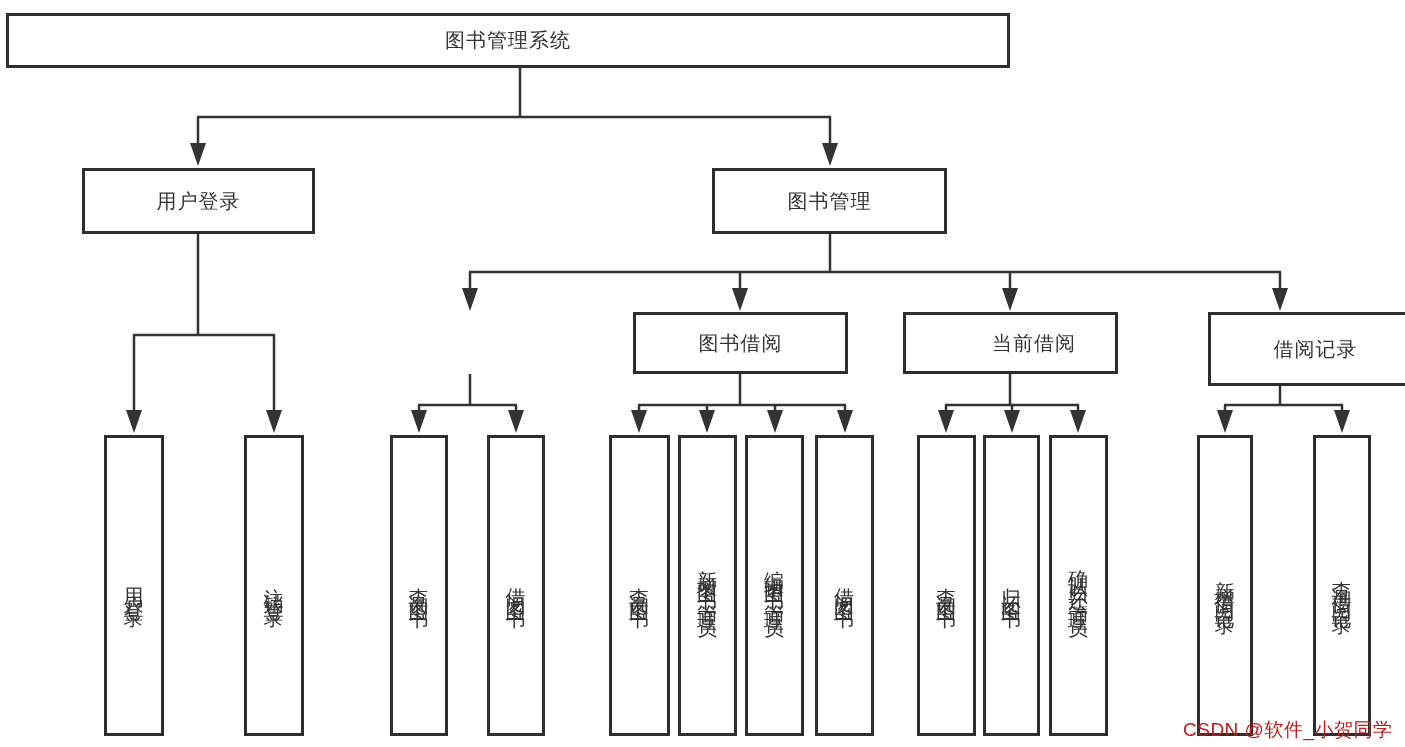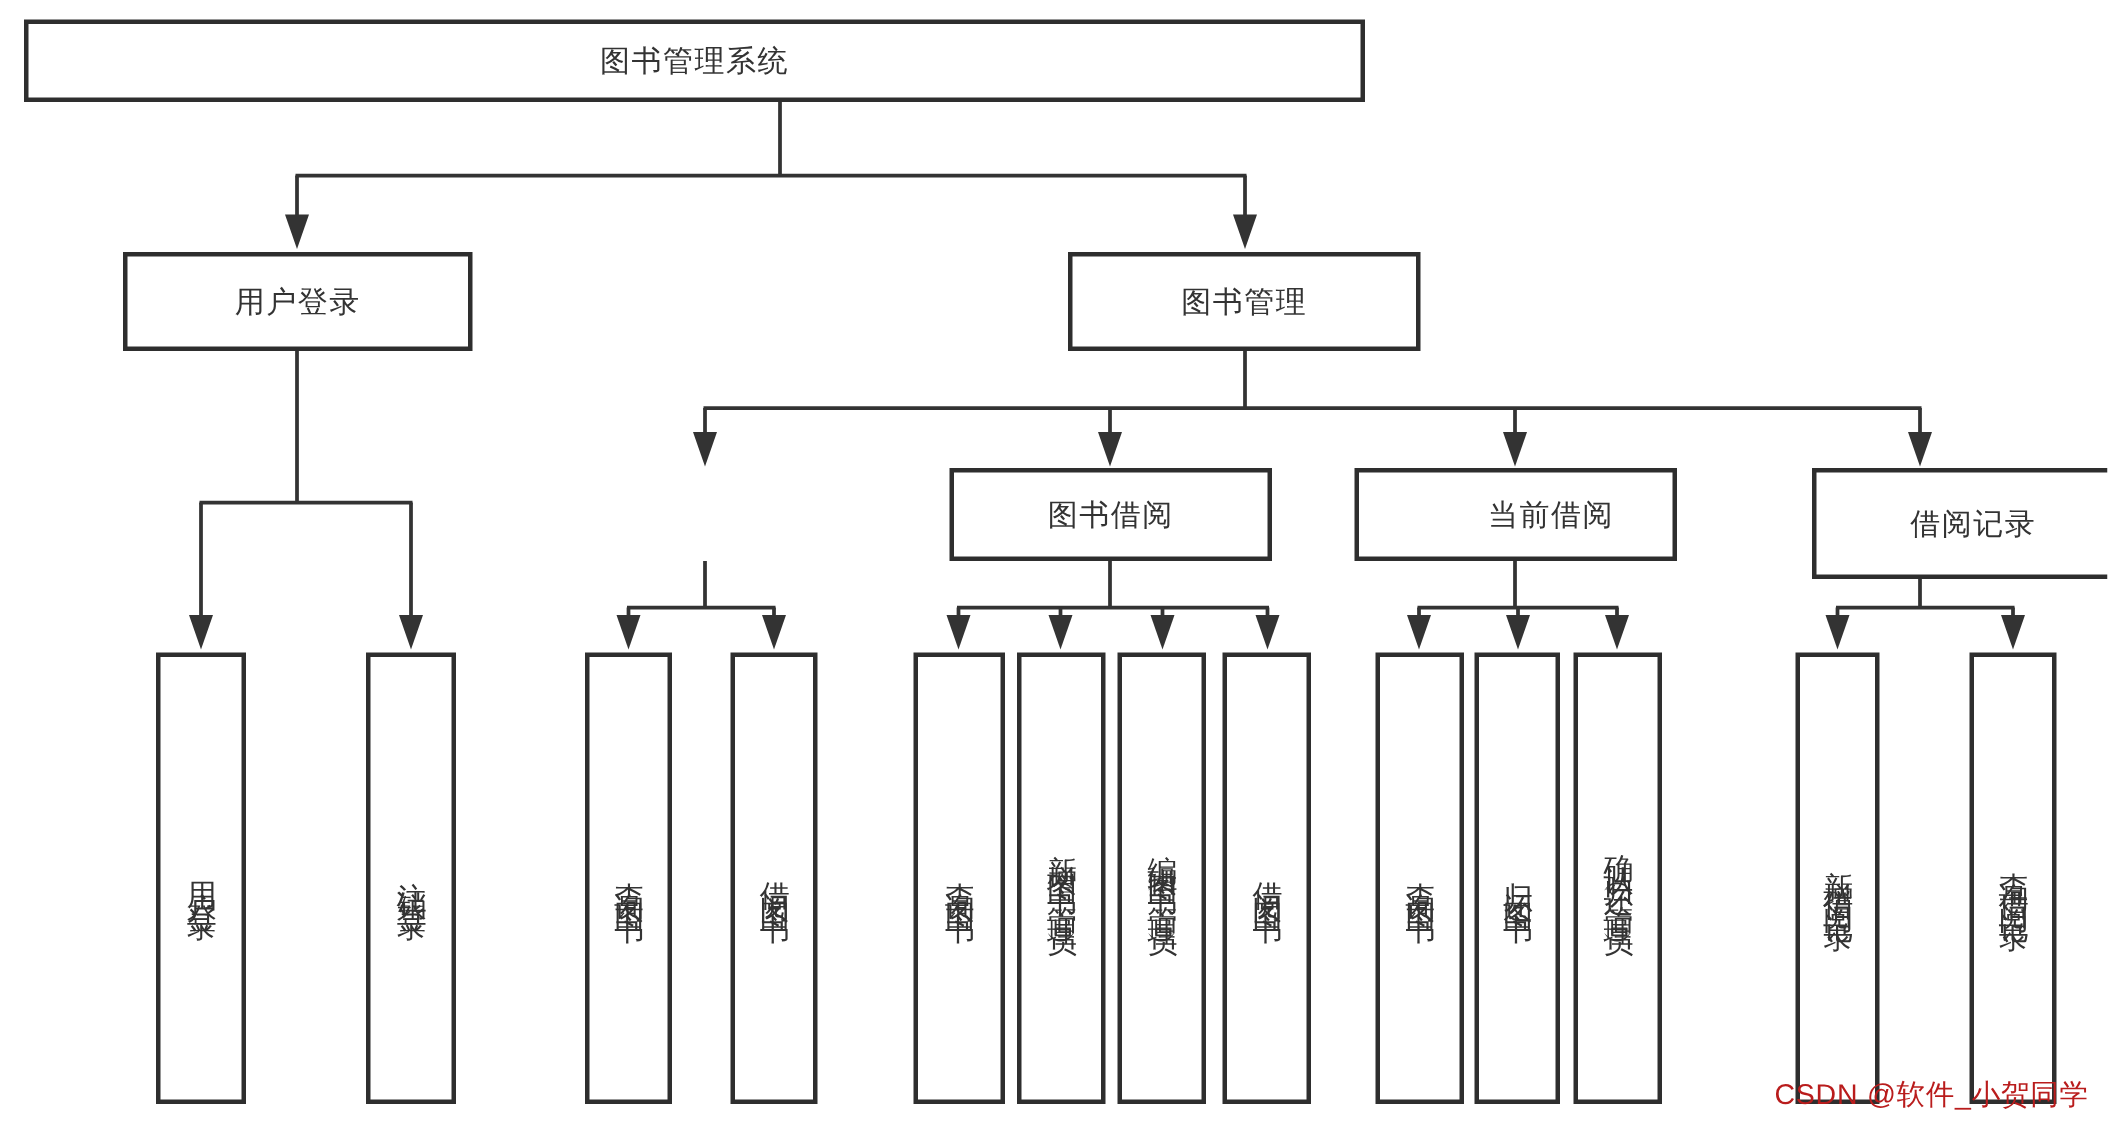--- a/index.html
+++ b/index.html
@@ -111,21 +111,21 @@
     <polygon points="1070,410 1086,410 1078,433"></polygon>
 
     <line x1="1280" y1="374" x2="1280" y2="405"></line>
     <line x1="1224" y1="405" x2="1343" y2="405"></line>
     <line x1="1225" y1="405" x2="1225" y2="414"></line>
     <line x1="1342" y1="405" x2="1342" y2="414"></line>
     <polygon points="1217,410 1233,410 1225,433"></polygon>
     <polygon points="1334,410 1350,410 1342,433"></polygon>
   </svg>
 
-  <div class="box" style="left:16px; top:13px; width:894px; height:55px;">
+  <div class="box" style="left:6px; top:13px; width:1004px; height:55px;">
     <span class="hlabel">图书管理系统</span>
   </div>
 
   <div class="box" style="left:82px; top:168px; width:233px; height:66px;">
     <span class="hlabel">用户登录</span>
   </div>
   <div class="box" style="left:712px; top:168px; width:235px; height:66px;justify-content:center;">
     <span class="hlabel">图书管理</span>
   </div>
 

